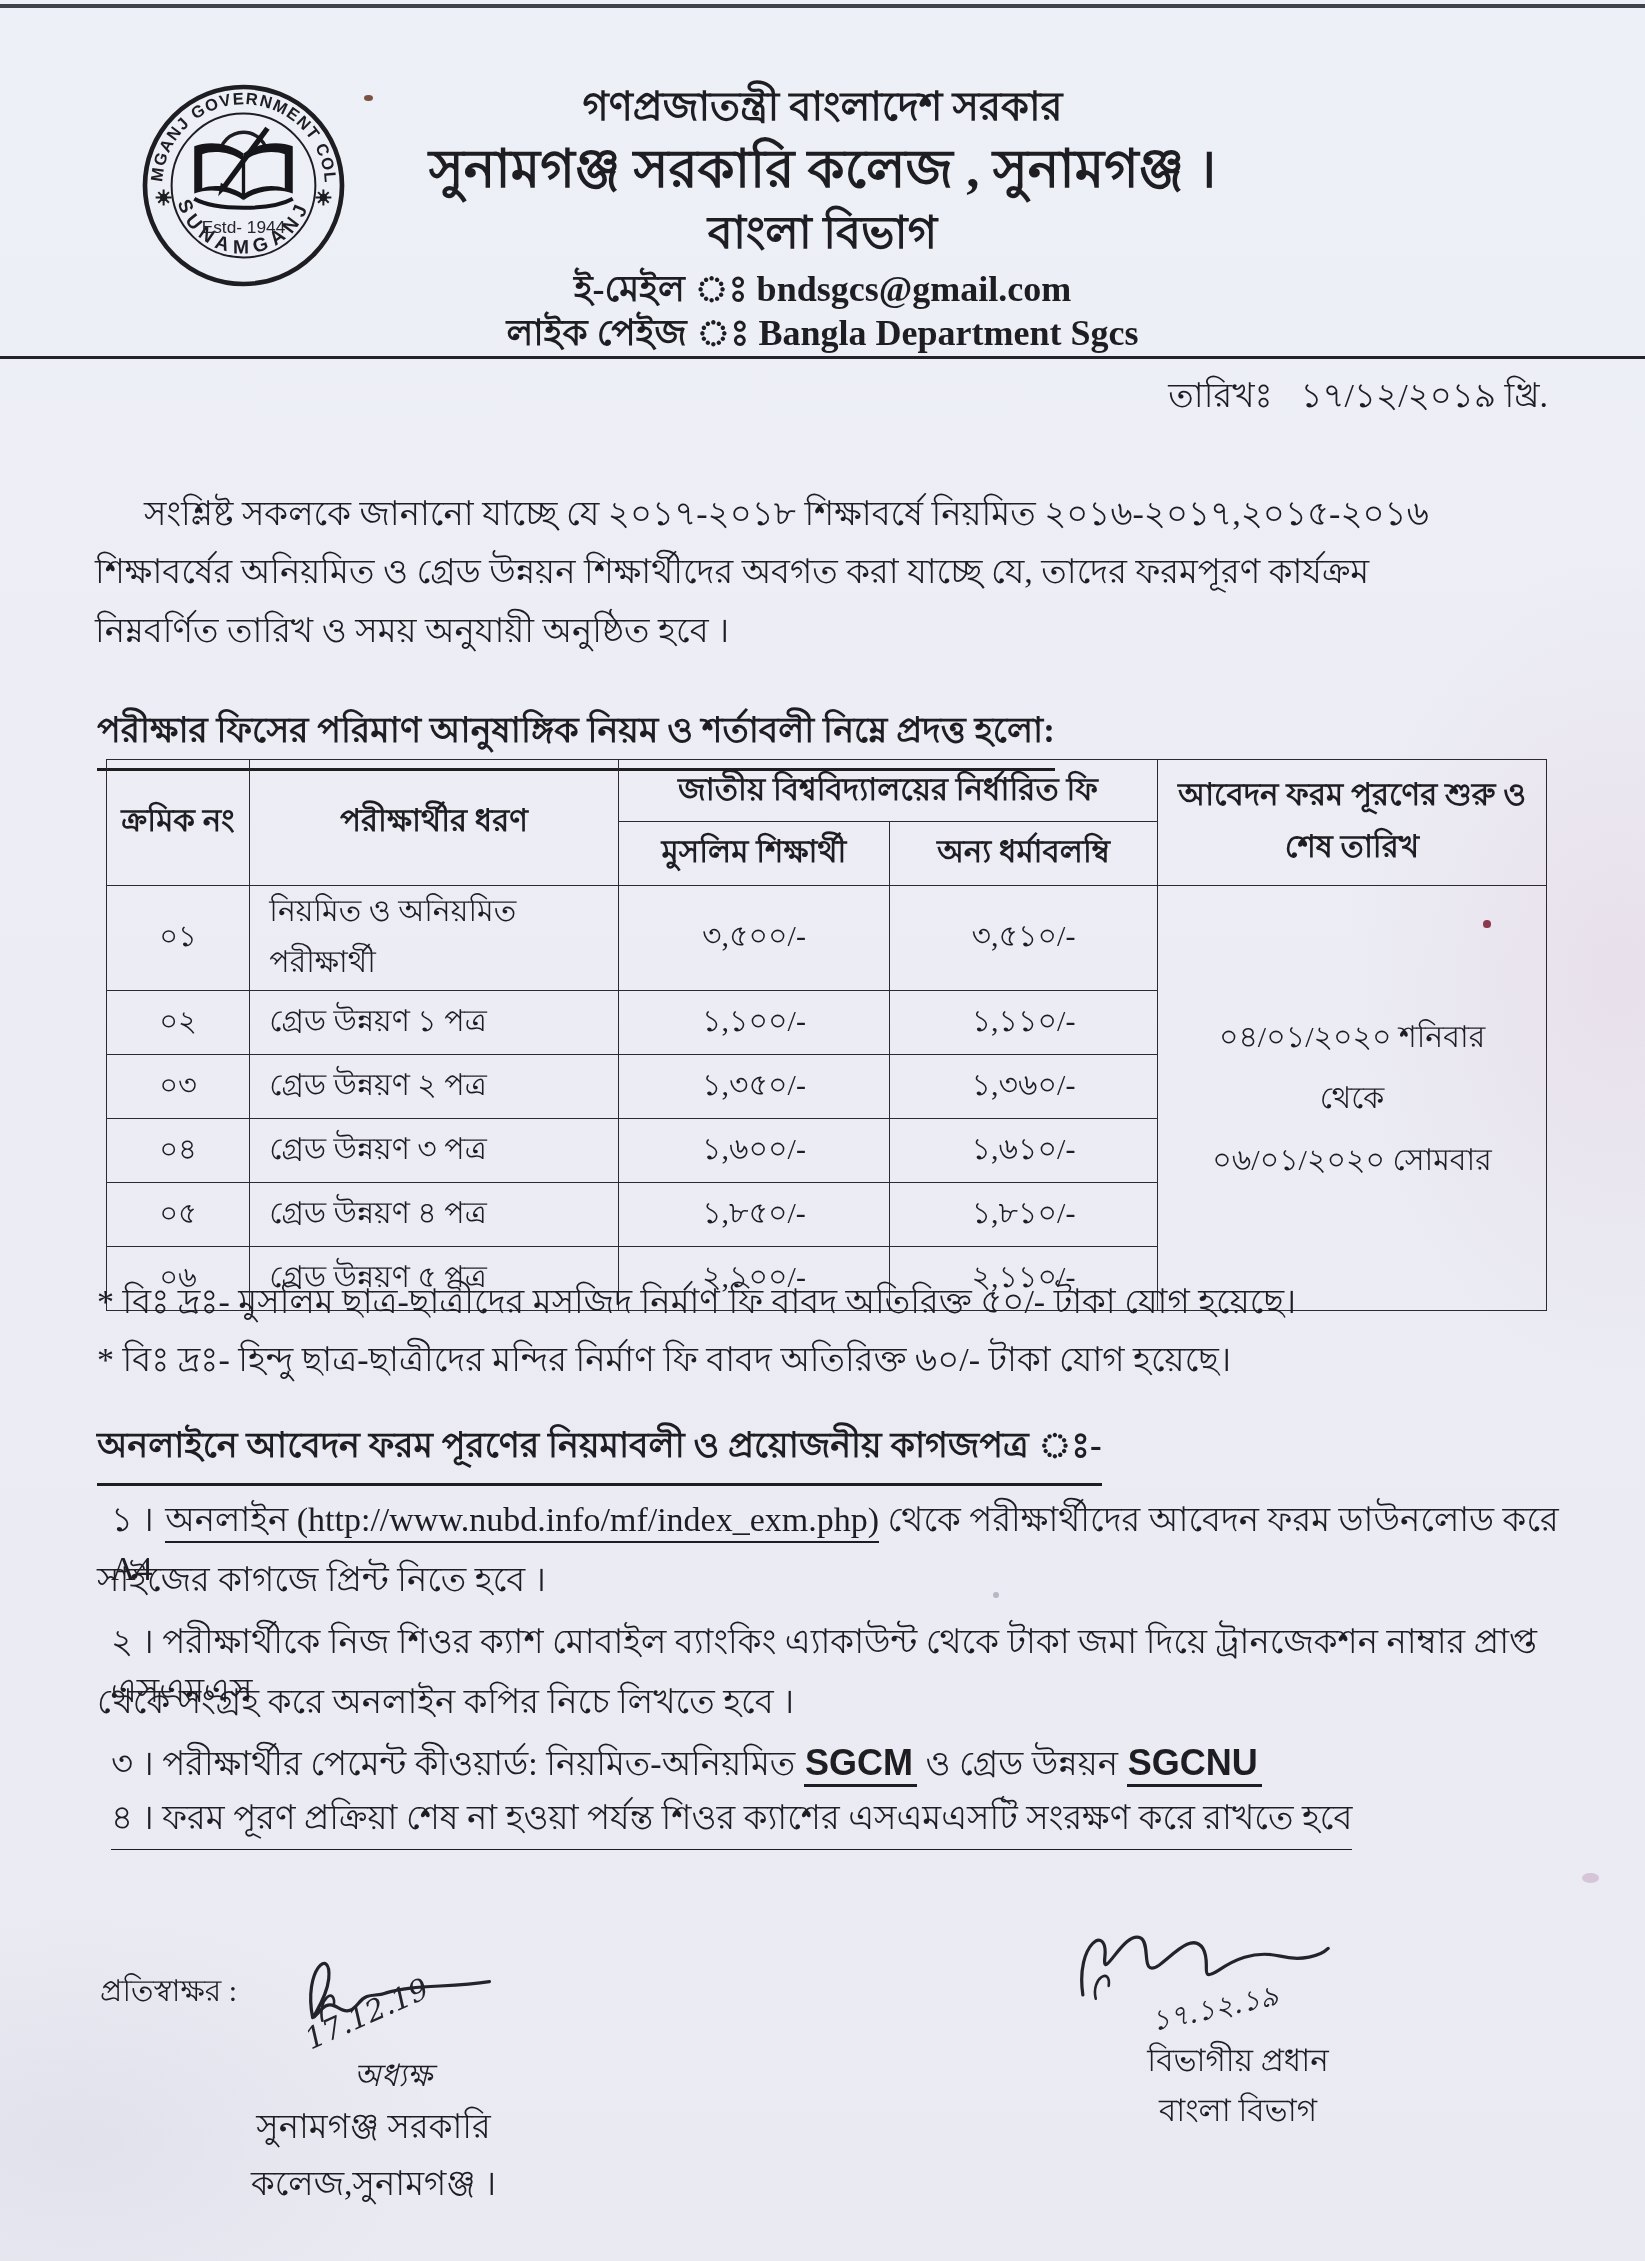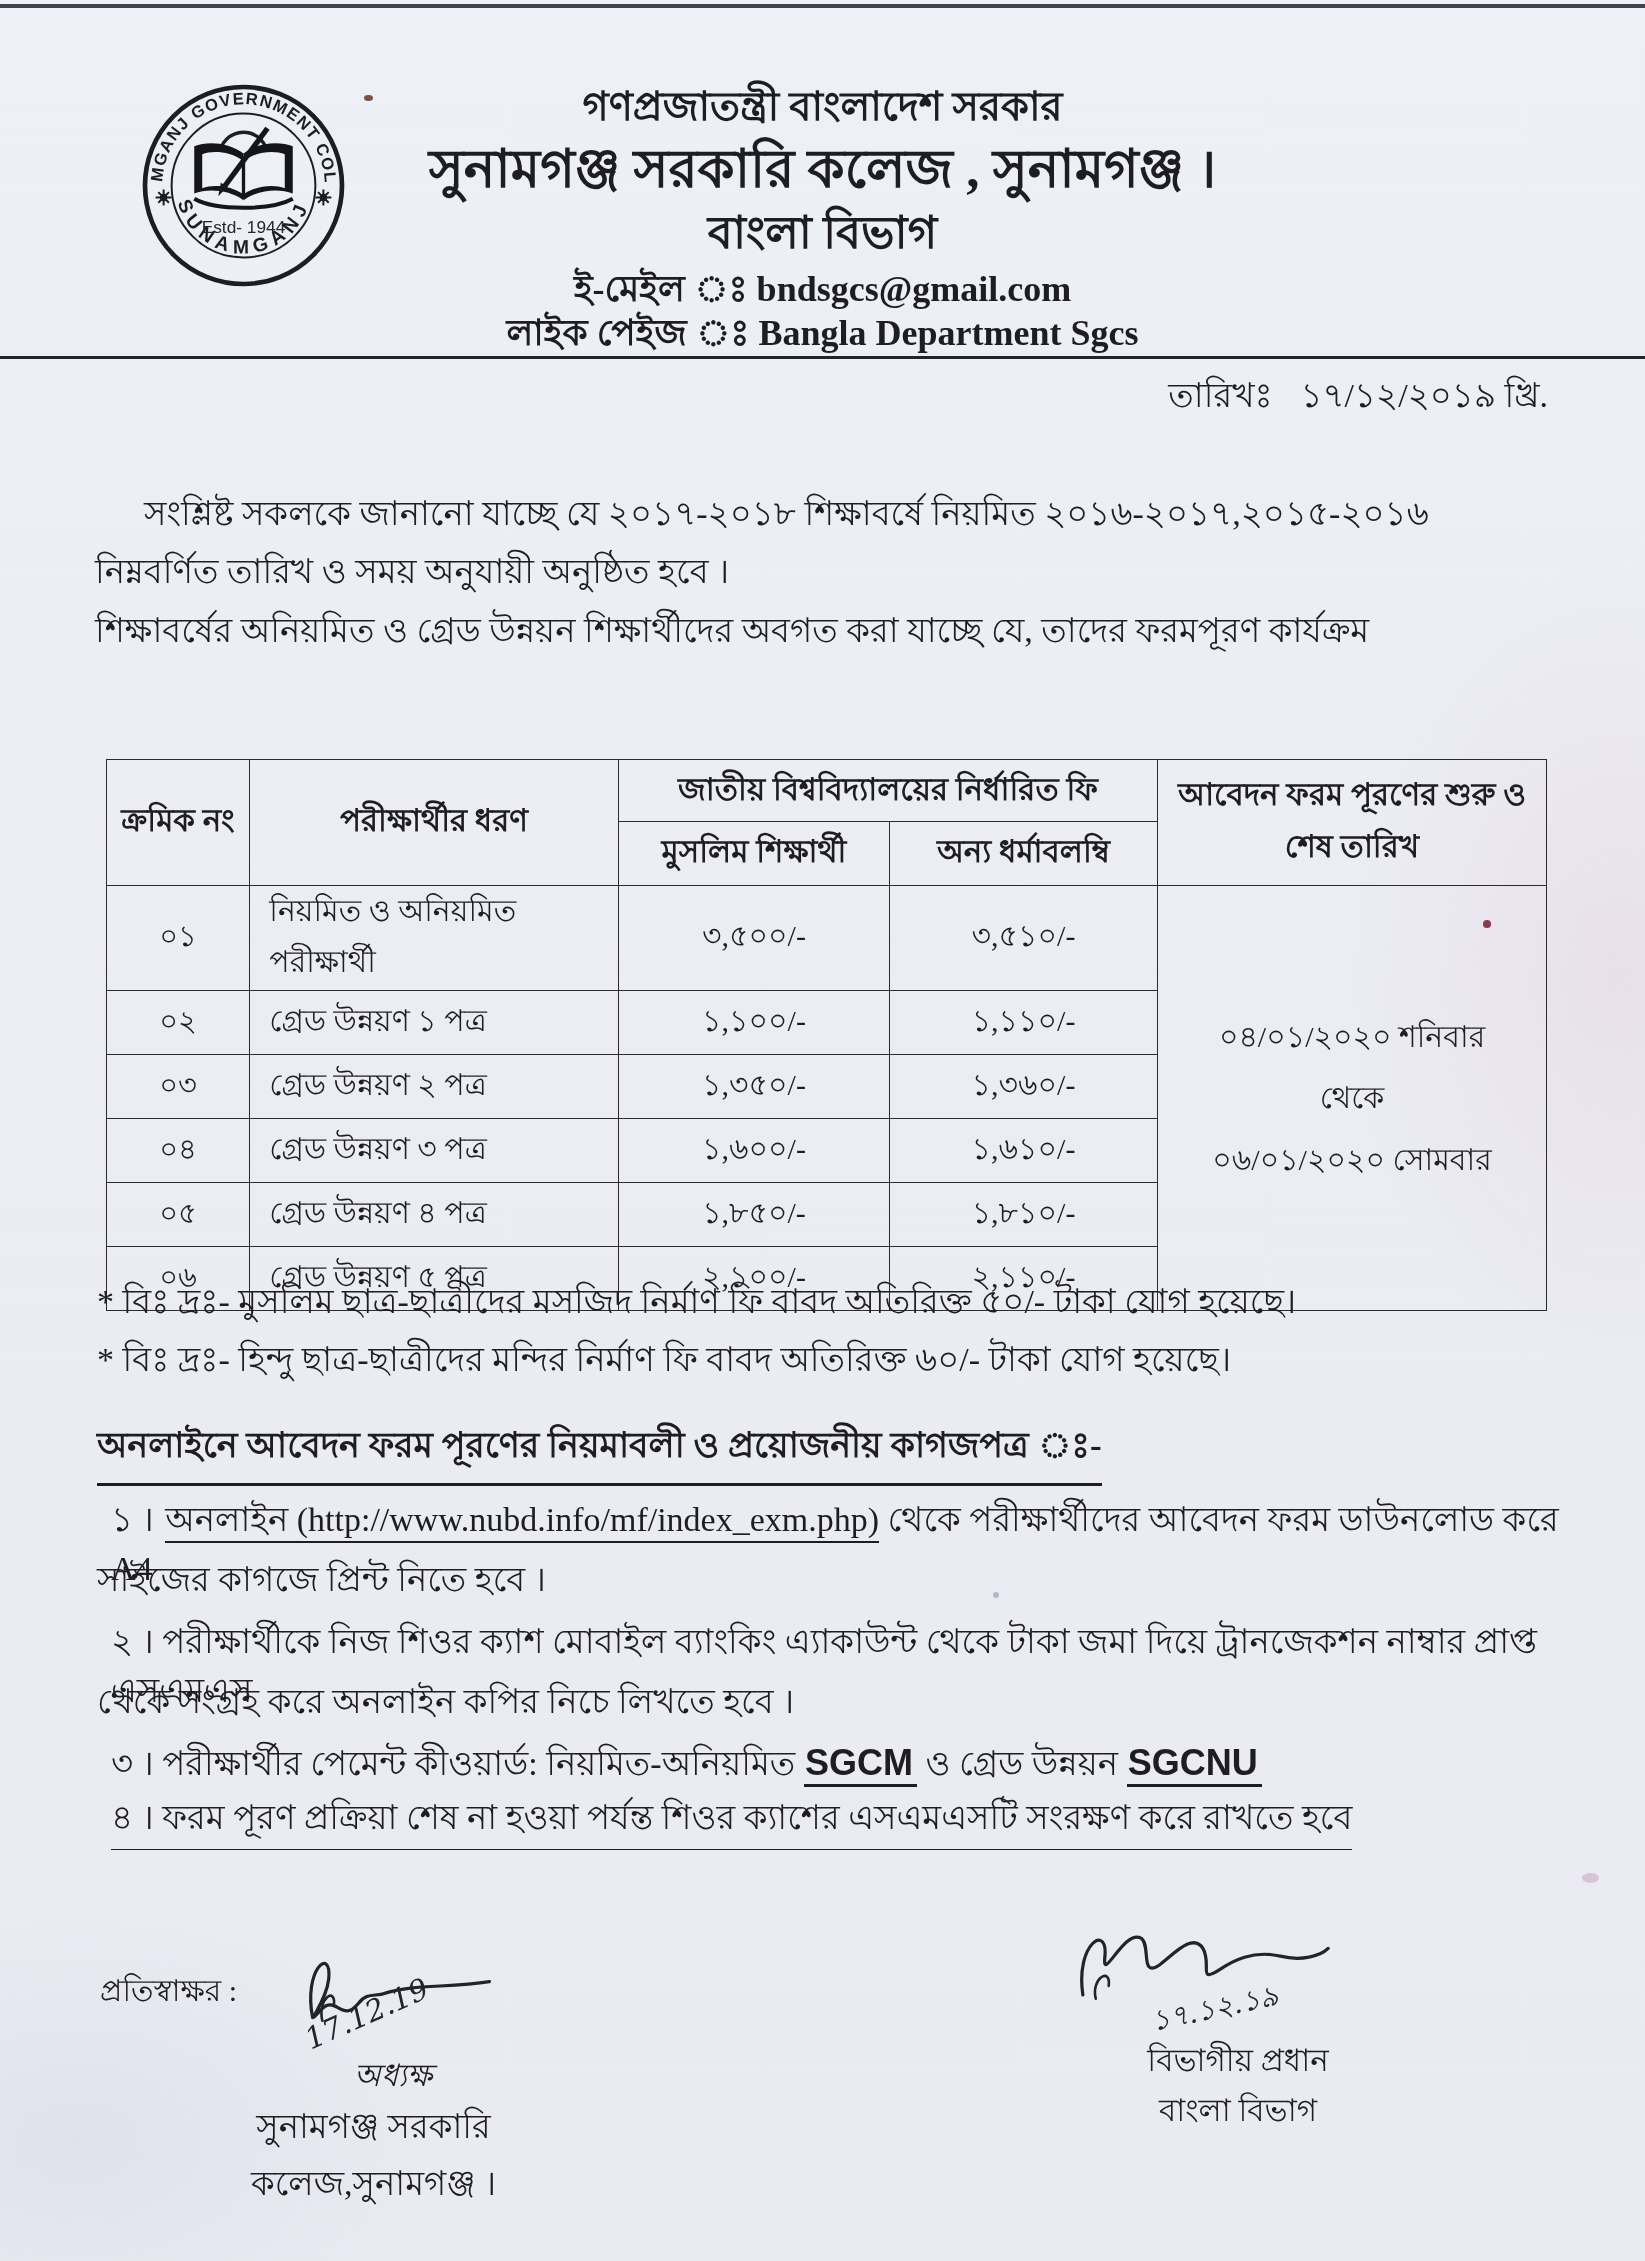--- a/index.html
+++ b/index.html
@@ -148,24 +148,27 @@
   <div class="toprule"></div>
 
   <div class="dateline">
     <span class="lbl">তারিখঃ</span>
     <span>১৭/১২/২০১৯ খ্রি.</span>
   </div>
 
 
   <div class="intro">
     <div class="ln1">সংশ্লিষ্ট সকলকে জানানো যাচ্ছে যে ২০১৭-২০১৮ শিক্ষাবর্ষে নিয়মিত ২০১৬-২০১৭,২০১৫-২০১৬</div>
+    <div>শিক্ষাবর্ষের অনিয়মিত ও গ্রেড উন্নয়ন শিক্ষার্থীদের অবগত করা যাচ্ছে যে, তাদের ফরমপূরণ কার্যক্রম</div>
     <div>নিম্নবর্ণিত তারিখ ও সময় অনুযায়ী অনুষ্ঠিত হবে  ।</div>
-    <div>শিক্ষাবর্ষের অনিয়মিত ও গ্রেড উন্নয়ন শিক্ষার্থীদের অবগত করা যাচ্ছে যে, তাদের ফরমপূরণ কার্যক্রম</div>
-  </div>
-
+  </div>
+
+  <div class="sec-head fees">
+    <span>পরীক্ষার ফিসের পরিমাণ আনুষাঙ্গিক নিয়ম ও শর্তাবলী নিম্নে প্রদত্ত হলো:</span>
+  </div>
 
   <table class="feetable">
     <colgroup>
       <col style="width:143px">
         <col style="width:369px">
         <col style="width:271px">
       <col style="width:268px">
         <col style="width:389px">
     </colgroup>
     <thead>

